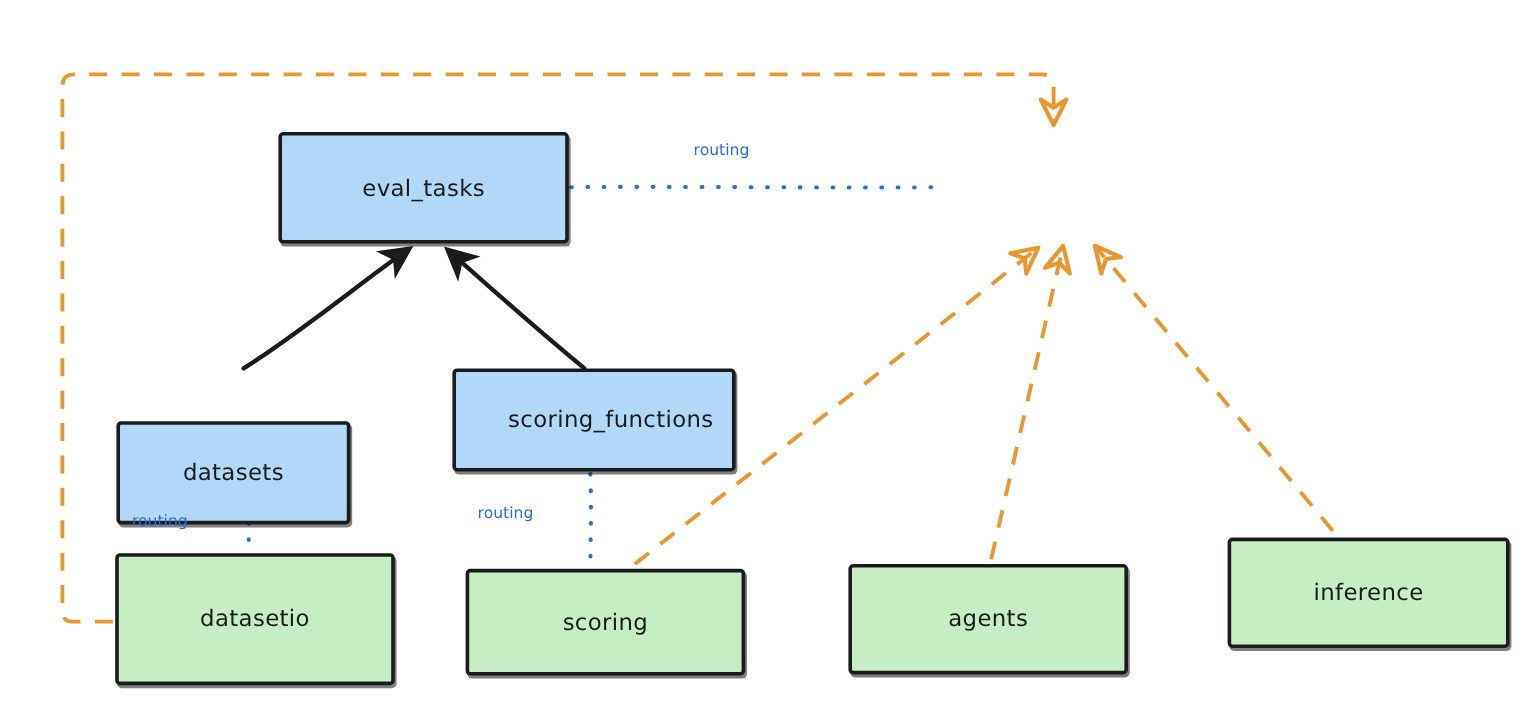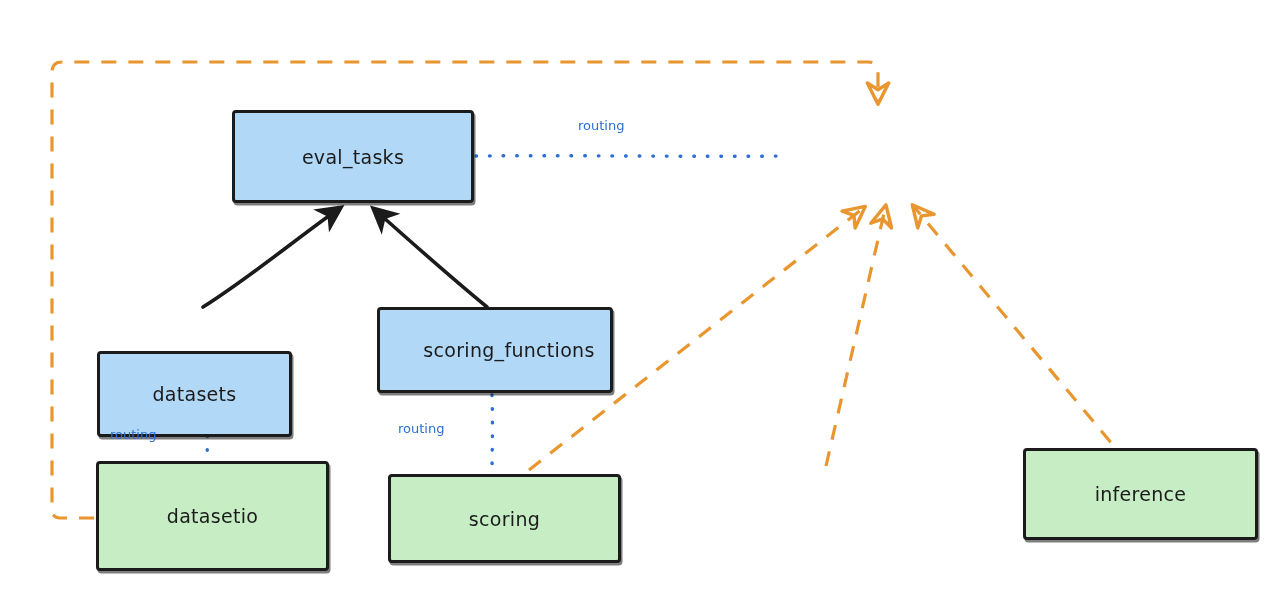--- a/index.html
+++ b/index.html
@@ -100,20 +100,23 @@
   </div>
 
   <div class="node green" style="left:96px; top:461px; width:233px; height:110px;">
     <span>datasetio</span>
   </div>
 
   <div class="node green" style="left:388px; top:474px; width:233px; height:89px;text-align:right;">
     <span>scoring</span>
   </div>
 
+  <div class="node green" style="left:707px; top:470px; width:233px; height:92px;">
+    <span>agents</span>
+  </div>
 
   <div class="node green" style="left:1023px; top:448px; width:235px; height:92px;">
     <span>inference</span>
   </div>
 
   <div class="edge-label" style="left:578px; top:118px;">routing</div>
 
   <div class="edge-label" style="left:110px; top:427px;">routing</div>
 
   <div class="edge-label" style="left:398px; top:421px;">routing</div>

